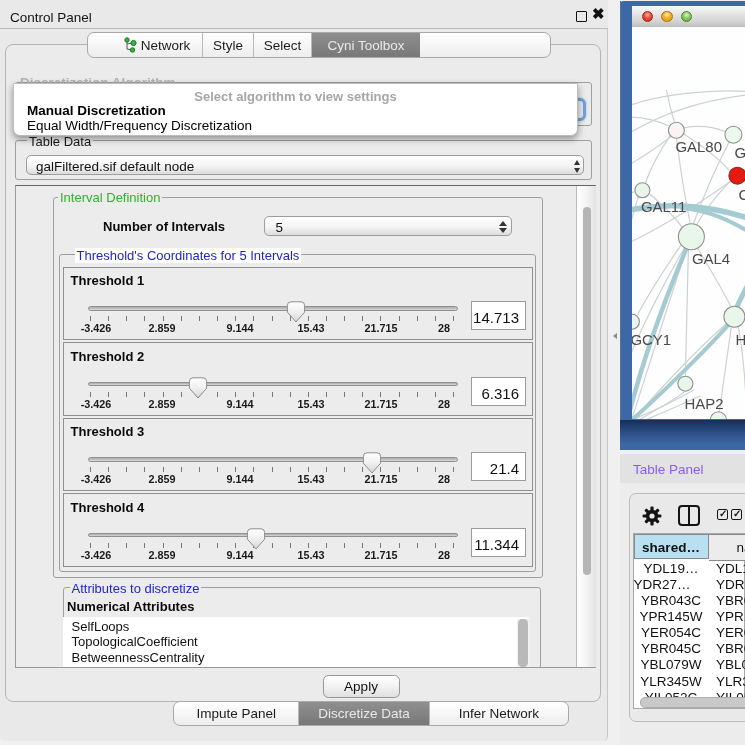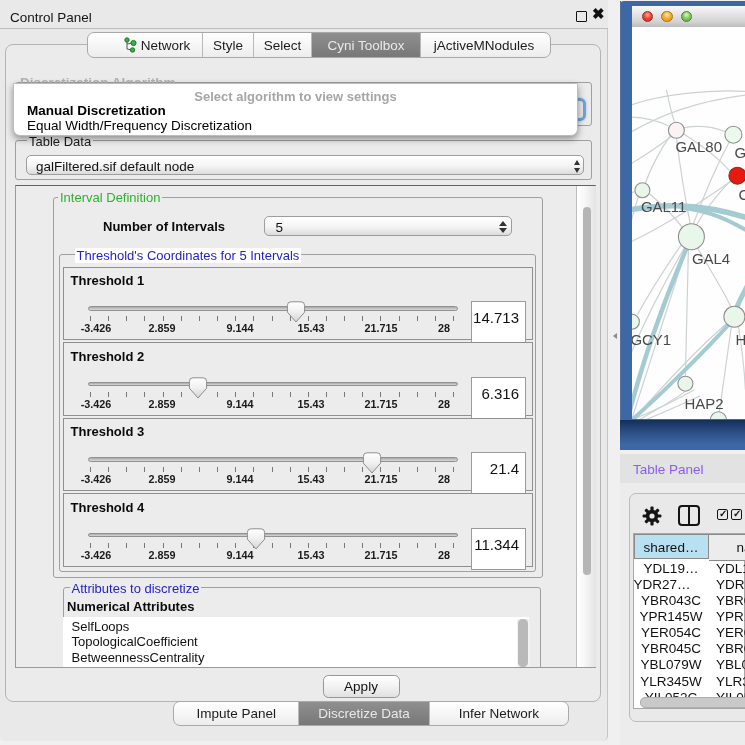--- a/index.html
+++ b/index.html
@@ -44,21 +44,21 @@
 #noi-l{left:87px;top:33.5px;}
 #cbNOI{left:247.5px;top:30px;width:248px;height:20.5px;}
 #cbNOI .txt{position:absolute;left:11px;top:3px;font-size:13.5px;color:#111;}
 
 .tpanel{position:absolute;left:47px;width:470px;height:73.5px;border:1px solid #8f8f8f;box-sizing:border-box;background:#ececec;}
 .tpanel .nm{position:absolute;left:6.5px;top:5.5px;font-size:13px;font-weight:bold;color:#0a0a0a;text-align:right;}
 .groove{position:absolute;left:24px;top:38.5px;width:370px;height:4.5px;background:linear-gradient(#a9a9a9,#d9d9d9);border:1px solid #919191;border-radius:3px;box-sizing:border-box;}
 .tick{position:absolute;top:48.5px;width:1px;height:5px;background:#777;}
 .slab{position:absolute;top:54.5px;font-size:10.8px;font-weight:bold;color:#1a1a1a;transform:translateX(-50%);}
 .thumb-svg{position:absolute;top:33.5px;}
-.vbox{position:absolute;left:406.5px;top:33.5px;width:55px;height:42px;background:#fff;border:1px solid #9b9b9b;box-sizing:border-box;}
+.vbox{position:absolute;left:406.5px;top:33.5px;width:55px;height:29px;background:#fff;border:1px solid #9b9b9b;box-sizing:border-box;}
 .vbox .v{position:absolute;right:5.5px;top:7px;font-size:15px;color:#111;}
 
 #natt{left:51px;top:413px;}
 #alist{left:46.5px;top:431px;width:466px;height:120px;background:#fff;}
 #alist .it{position:absolute;left:9px;font-size:13px;color:#111;white-space:nowrap;}
 #alsb{left:500.5px;top:433px;width:13px;height:119px;background:#f2f2f2;}
 #alsb .thumb{position:absolute;left:1.5px;top:0.5px;width:9.5px;height:48px;background:#b9b9b9;border-radius:4.5px;}
 
 #apply{left:322.5px;top:674.8px;width:77px;height:23px;background:linear-gradient(#ffffff,#f2f2f2 50%,#e0e0e0);border:1px solid #979797;border-radius:5.5px;box-sizing:border-box;}
 #apply .t{position:absolute;left:50%;top:3.5px;transform:translateX(-50%);font-size:13.5px;color:#111;}
@@ -89,21 +89,20 @@
         <line x1="3" y1="3" x2="3" y2="12" stroke="#555" stroke-width="1"></line>
         <line x1="3" y1="7" x2="9" y2="6" stroke="#555" stroke-width="1"></line>
         <line x1="3" y1="12" x2="8" y2="13" stroke="#555" stroke-width="1"></line>
         <circle cx="3" cy="3" r="2.2" fill="#3fae49" stroke="#1c7a26"></circle>
         <circle cx="9.5" cy="6" r="2.6" fill="#3fae49" stroke="#1c7a26"></circle>
         <circle cx="8.5" cy="13" r="2.2" fill="#3fae49" stroke="#1c7a26"></circle>
       </svg>Network</div>
   <div class="tab" style="width:50px;">Style</div>
   <div class="tab" style="width:57px;">Select</div>
   <div class="tab sel" style="width:108px;">Cyni Toolbox</div>
-  <div class="tab" style="width:126px;">jActiveMNodules</div>
 </div>
 <div id="gTD" class="group abs"></div>
 <div id="gTD-t" class="gtitle" style="background:#ebebeb;">Table Data</div>
 <div id="cbTD" class="combo abs">
     <span class="txt">galFiltered.sif default node</span>
   <div class="uarr" style="left:546.5px;top:4px;border-left-width:3.5px;border-right-width:3.5px;"></div>
   <div class="darr" style="left:546.5px;top:11.5px;border-left-width:3.5px;border-right-width:3.5px;"></div>
 </div>
 <div id="vp" class="abs">
   <div id="gID" class="group abs"></div>
@@ -389,21 +388,21 @@
         </g>
 </g>
       <circle cx="10" cy="10" r="2.6" fill="#e9e9e9"></circle>
     </g>
 </svg>
 <div class="abs" style="left:678px;top:505px;width:22px;height:21px;border:2.6px solid #141414;border-radius:4px;box-sizing:border-box;"></div>
 <div class="abs" style="left:687.7px;top:507px;width:2.6px;height:17px;background:#141414;"></div>
 <div class="abs cbx" style="left:717px;top:509px;"></div>
 <div class="abs cbx" style="left:731px;top:509px;"></div>
 <div class="abs" style="left:632.5px;top:533px;width:112.5px;height:175.5px;background:#fff;border:1px solid #a8a8a8;box-sizing:border-box;"></div>
-<div class="abs" style="left:633.5px;top:534px;width:75px;height:25px;background:#b9e0f1;border:1px solid #8a8a8a;box-sizing:border-box;text-align:center;"><span style="font-size:13.5px;color:#111;line-height:25px;">shared…</span></div>
+<div class="abs" style="left:633.5px;top:534px;width:75px;height:25px;background:#b9e0f1;border:1px solid #8a8a8a;box-sizing:border-box;text-align:center;font-weight:bold;"><span style="font-size:13.5px;color:#111;line-height:25px;">shared…</span></div>
 <div class="abs" style="left:708.5px;top:534px;width:36.5px;height:25px;background:#ececec;border-top:1px solid #8a8a8a;border-bottom:1px solid #8a8a8a;overflow:hidden;"><span style="font-size:13.5px;color:#111;line-height:25px;margin-left:28px;">na</span></div>
 <div class="abs trow" style="top:560.8px;left:633.5px;width:75px;text-align:center;">YDL19…</div>
 <div class="abs trow" style="top:560.8px;left:716px;width:29px;overflow:hidden;">YDL194W</div>
 <div class="abs trow" style="top:576.9px;left:633.5px;width:75px;text-align:left;">YDR27…</div>
 <div class="abs trow" style="top:576.9px;left:716px;width:29px;overflow:hidden;">YDR277C</div>
 <div class="abs trow" style="top:593.0px;left:633.5px;width:75px;text-align:center;">YBR043C</div>
 <div class="abs trow" style="top:593.0px;left:716px;width:29px;overflow:hidden;">YBR043C</div>
 <div class="abs trow" style="top:609.1px;left:633.5px;width:75px;text-align:center;">YPR145W</div>
 <div class="abs trow" style="top:609.1px;left:716px;width:29px;overflow:hidden;">YPR145W</div>
 <div class="abs trow" style="top:625.2px;left:633.5px;width:75px;text-align:center;">YER054C</div>

